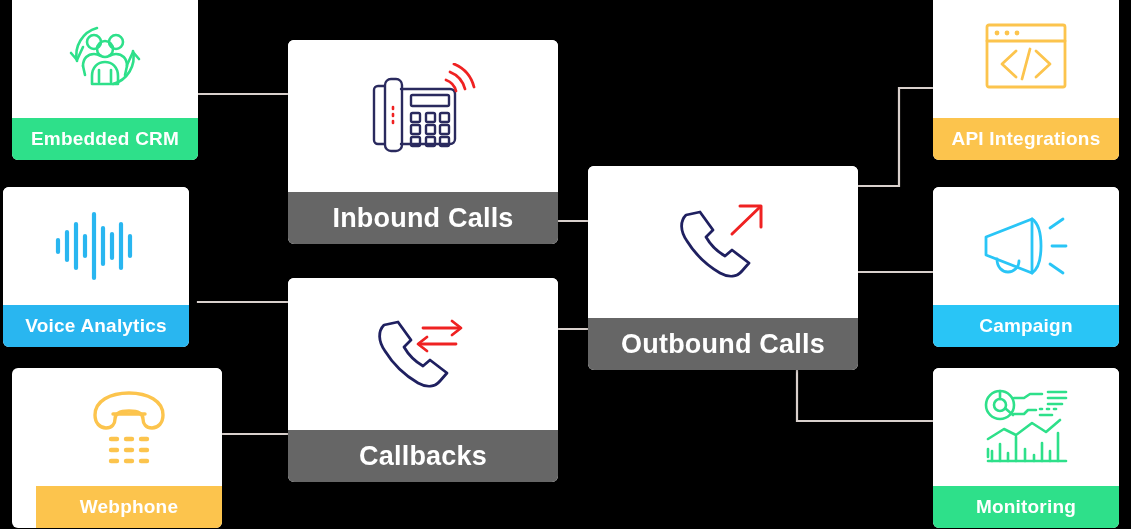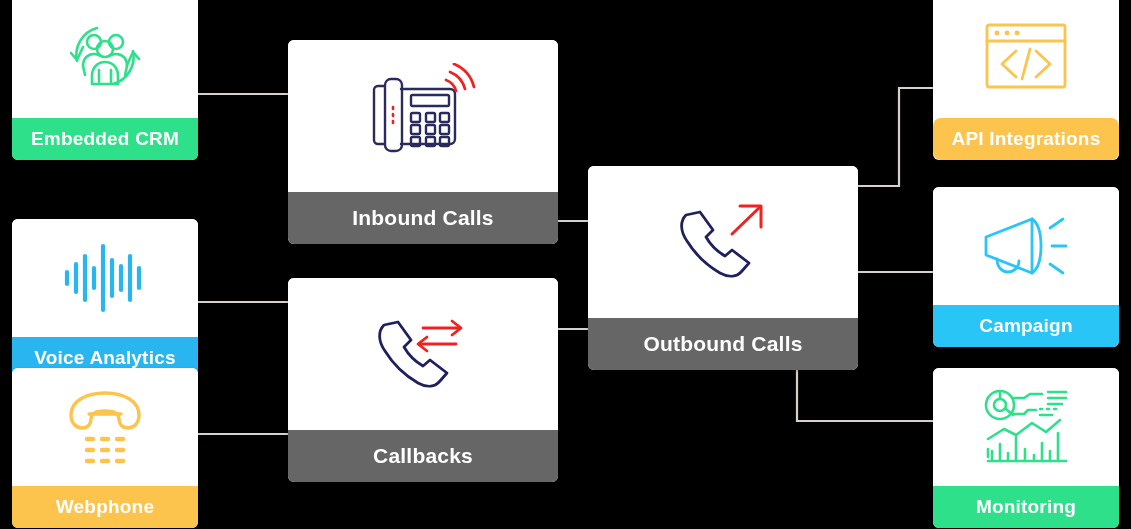--- a/index.html
+++ b/index.html
@@ -65,21 +65,21 @@
   .card.small .icon-area {
     height: 118px;
   }
   
   .card.big {
     width: 270px;
     height: 204px;
   }
   .card.big .label-band {
     height: 52px;
-    font-size: 21px;
+    font-size: 27px;
     background: #666666;
   }
   .card.big .icon-area {
     height: 152px;
   }
   .icon-svg {
     display: block;
   }
 </style>
 </head>
@@ -119,42 +119,42 @@
           <path d="M36 56 l0 12"></path>
           <path d="M48 56 l0 12"></path>
         </svg>
       </span>
     </div>
     <div class="label-band" style="background:#2ee08a;">
       <span>Embedded CRM</span>
     </div>
   </div>
 
-  <div class="card small" style="left:12px; top:187px;margin-top:32px;">
+  <div class="card small" style="left:3px; top:187px;">
     <div class="icon-area">
       <span>
         <svg class="icon-svg" width="92" height="78" viewBox="0 0 92 78" fill="none" stroke="#29b6f0" stroke-width="4.2" stroke-linecap="round">
           <path d="M8 33 L8 45"></path>
           <path d="M17 25 L17 53"></path>
           <path d="M26 17 L26 61"></path>
           <path d="M35 29 L35 49"></path>
           <path d="M44 7 L44 71"></path>
           <path d="M53 21 L53 57"></path>
           <path d="M62 27 L62 51"></path>
           <path d="M71 17 L71 61"></path>
           <path d="M80 29 L80 49"></path>
         </svg>
       </span>
     </div>
     <div class="label-band" style="background:#29b6f0;">
       <span>Voice Analytics</span>
     </div>
   </div>
 
-  <div class="card small" style="left:12px; top:368px;">
+  <div class="card small" style="left:12px; top:368px;padding-left:24px;">
     <div class="icon-area">
       <span>
         <svg class="icon-svg" width="92" height="80" viewBox="0 0 92 80" fill="none" stroke="#fcc44d" stroke-width="3.4" stroke-linecap="round" stroke-linejoin="round">
           <path d="M12 28 c0 -14 15 -22 34 -22 c19 0 34 8 34 22 c0 8 -5 13 -11 13 c-6 0 -9 -4 -9 -9 c0 -5 -5 -8 -14 -8 c-9 0 -14 3 -14 8 c0 5 -3 9 -9 9 c-6 0 -11 -5 -11 -13 z"></path>
           <path d="M30 27 l32 0"></path>
           <g stroke-width="4.4" stroke-linecap="round">
             <path d="M28 52 l6 0"></path>
               <path d="M43 52 l6 0"></path>
               <path d="M58 52 l6 0"></path>
             <path d="M28 63 l6 0"></path>
@@ -253,21 +253,21 @@
           <path d="M4 21 L82 21"></path>
           <circle cx="14" cy="13" r="2.4" fill="#fcc44d" stroke="none"></circle>
           <circle cx="24" cy="13" r="2.4" fill="#fcc44d" stroke="none"></circle>
           <circle cx="34" cy="13" r="2.4" fill="#fcc44d" stroke="none"></circle>
           <path d="M33 31 L19 44 L33 57"></path>
           <path d="M53 31 L67 44 L53 57"></path>
           <path d="M47 29 L39 59"></path>
         </svg>
       </span>
     </div>
-    <div class="label-band" style="background:#fcc44d;border-radius:8px;">
+    <div class="label-band" style="background:#fcc44d;">
       <span>API Integrations</span>
     </div>
   </div>
 
   <div class="card small" style="left:933px; top:187px;">
     <div class="icon-area">
       <span>
         <svg class="icon-svg" width="92" height="76" viewBox="0 0 92 76" fill="none" stroke="#29c5f6" stroke-width="2.8" stroke-linecap="round" stroke-linejoin="round">
           <path d="M6 29 L6 47 L52 65 L52 11 z"></path>
           <path d="M52 11 c6 4 9 13 9 27 c0 14 -3 23 -9 27"></path>

